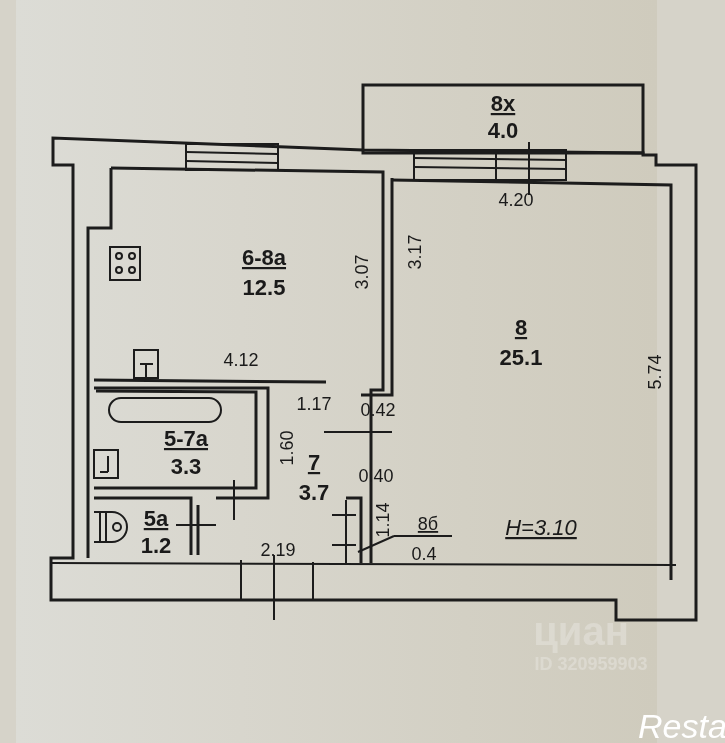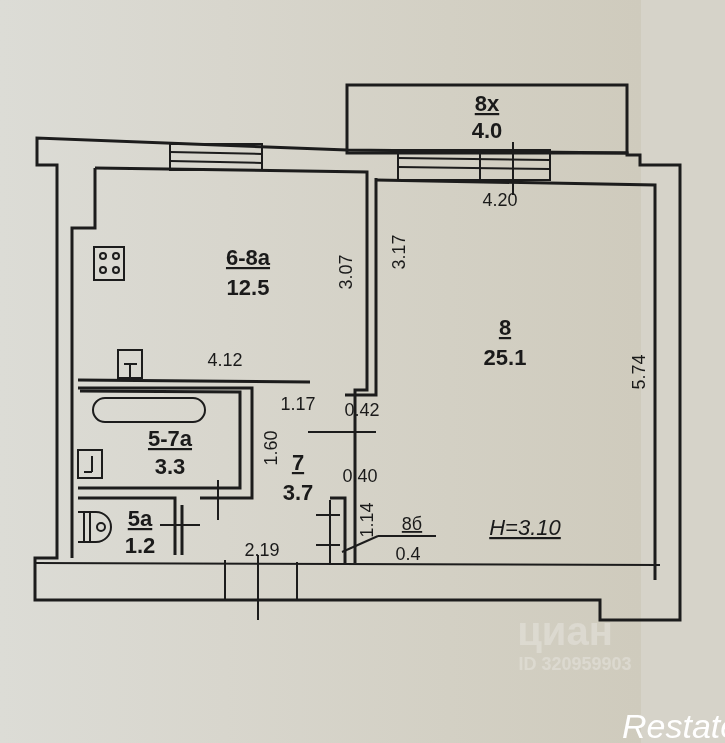--- a/index.html
+++ b/index.html
@@ -1,17 +1,17 @@
 <!DOCTYPE html>
 <html><head>
 <meta charset="utf-8">
 <style>
   html, body { margin:0; padding:0; }
   body { width:725px; height:743px; overflow:hidden; background:#d6d3c9; font-family:"Liberation Sans", sans-serif; }
-  #plan { position:absolute; left:0; top:0; width:641px; height:743px;
+  #plan { position:absolute; left:16px; top:0; width:641px; height:743px;
     background: linear-gradient(90deg, #dcdcd6 0%, #d8d6cd 35%, #d3d0c4 70%, #cfcbbd 100%); text-align: right; }
   svg text { font-family:"Liberation Sans", sans-serif; fill:#1a1a1a; }
   .wall { fill:none; stroke:#1c1c1c; stroke-width:3; stroke-linejoin:miter; }
   .thin { fill:none; stroke:#1c1c1c; stroke-width:2; }
   .lbl { font-weight:bold; font-size:22px; }
   .dim { font-size:18px; }
   .wm { fill:#e6e4de; opacity:0.55; font-weight:bold; }
   .restate { fill:#ffffff; font-style:italic; font-size:34px; }
 </style>
 </head>

